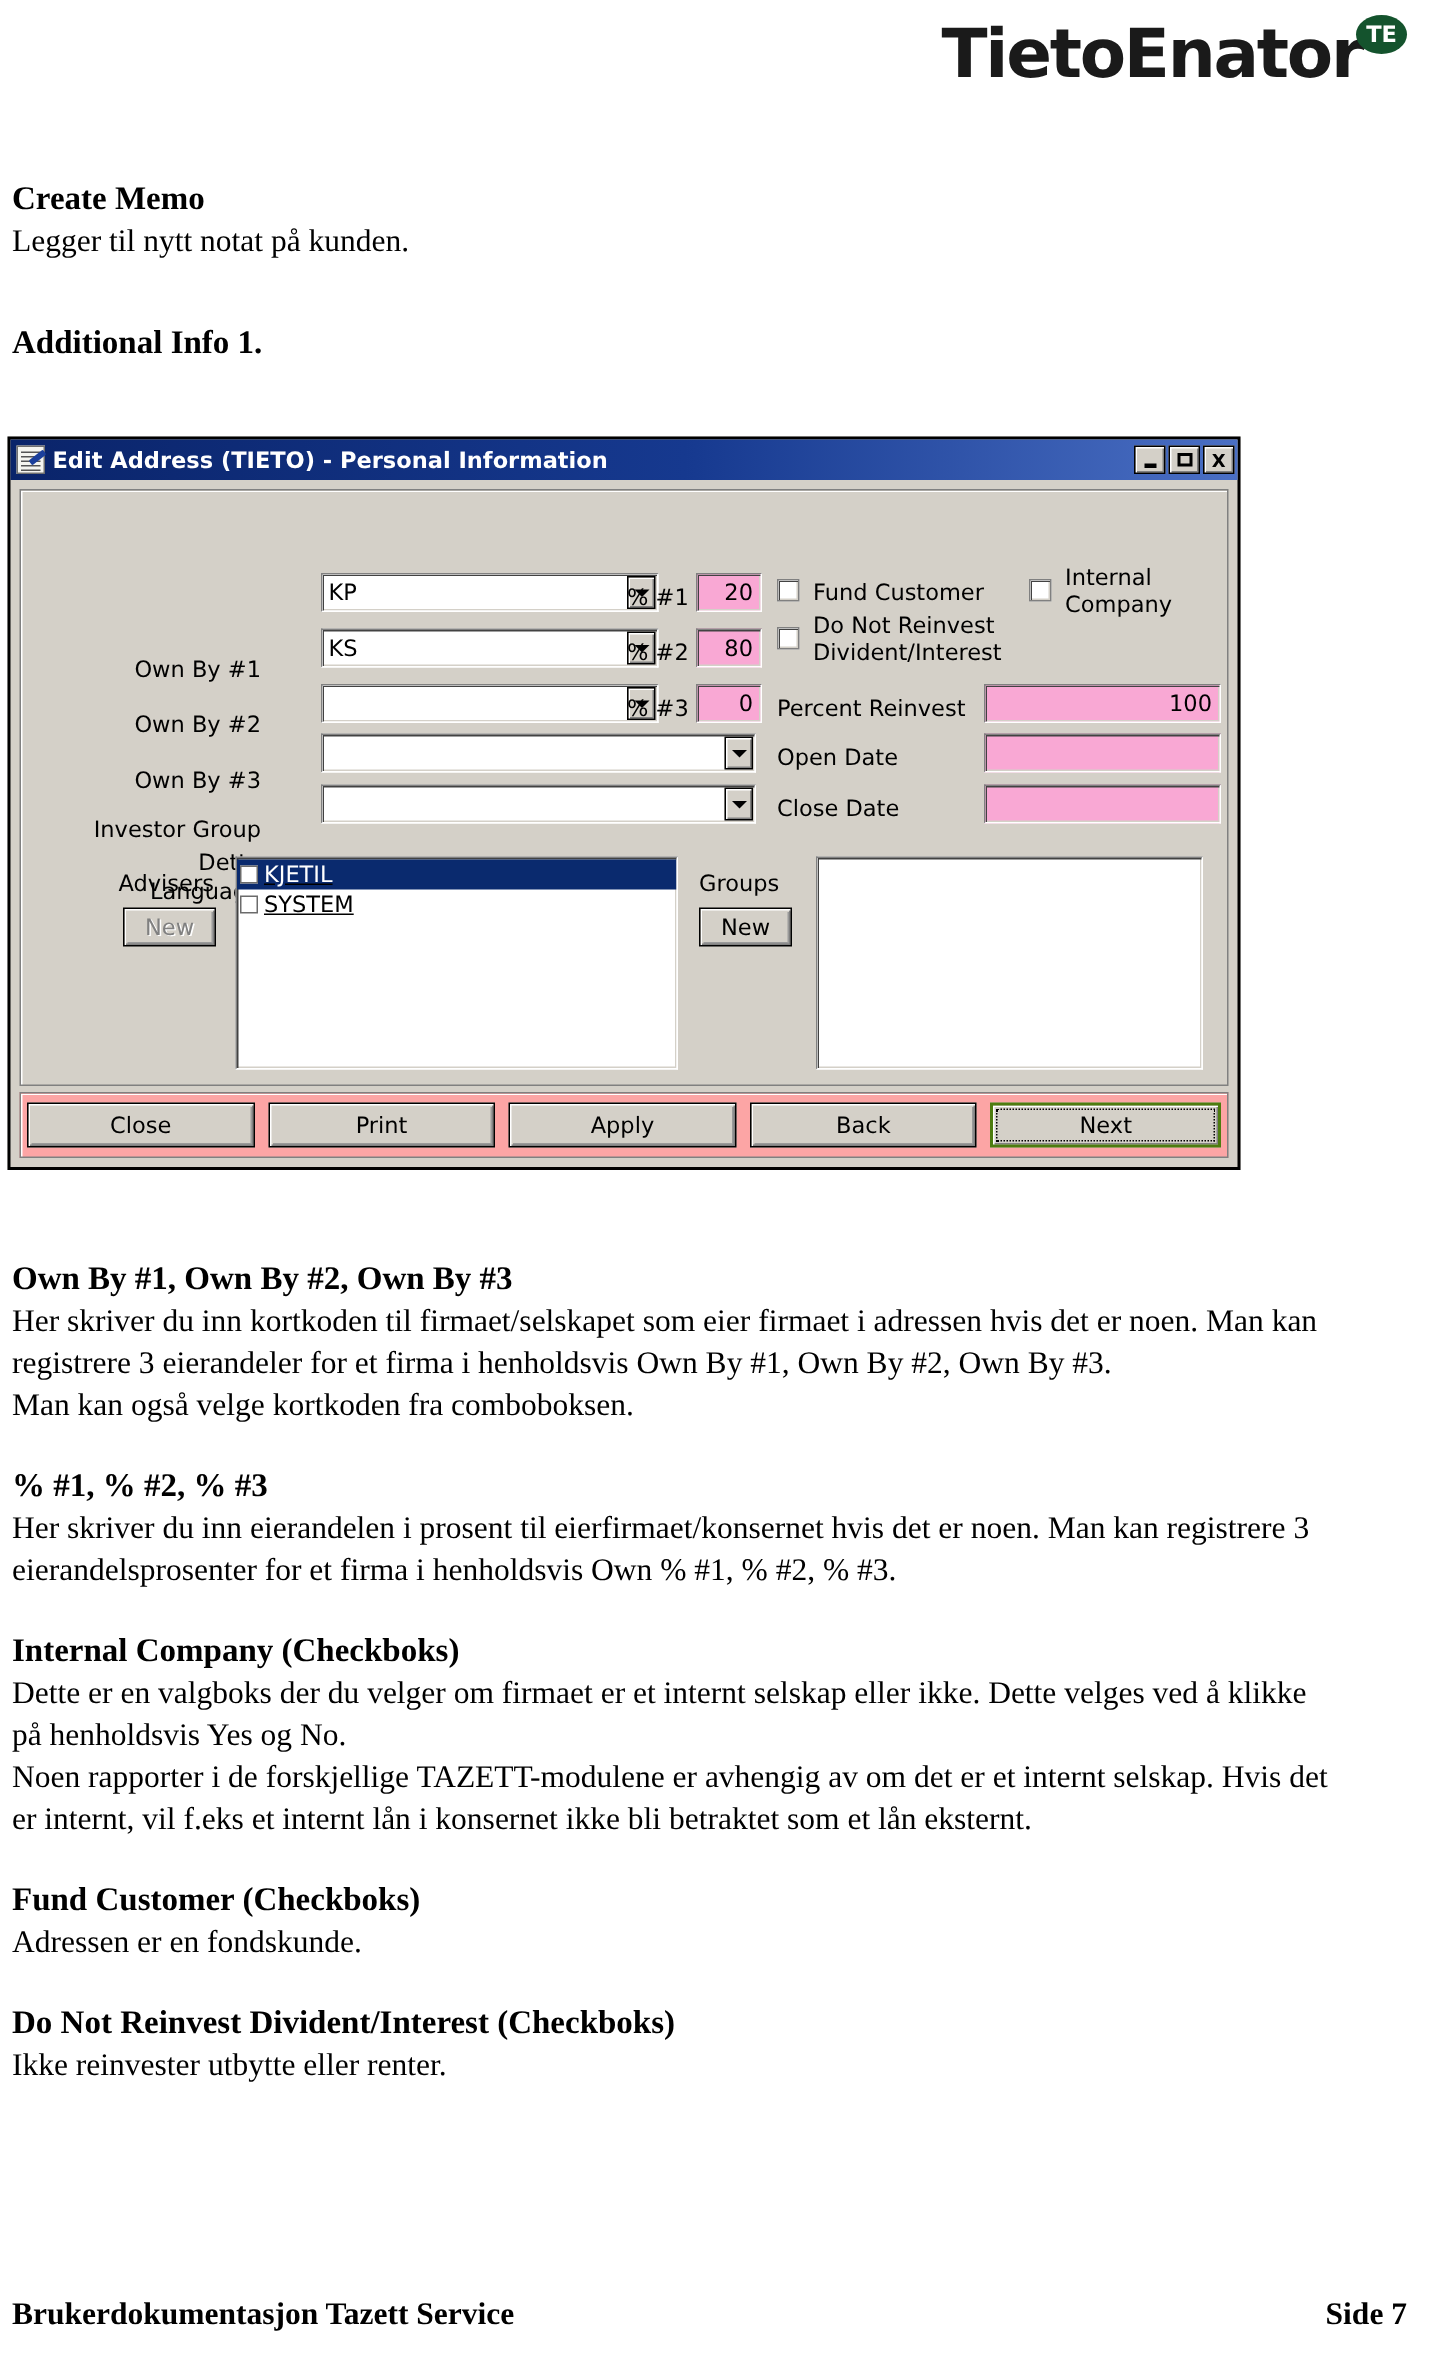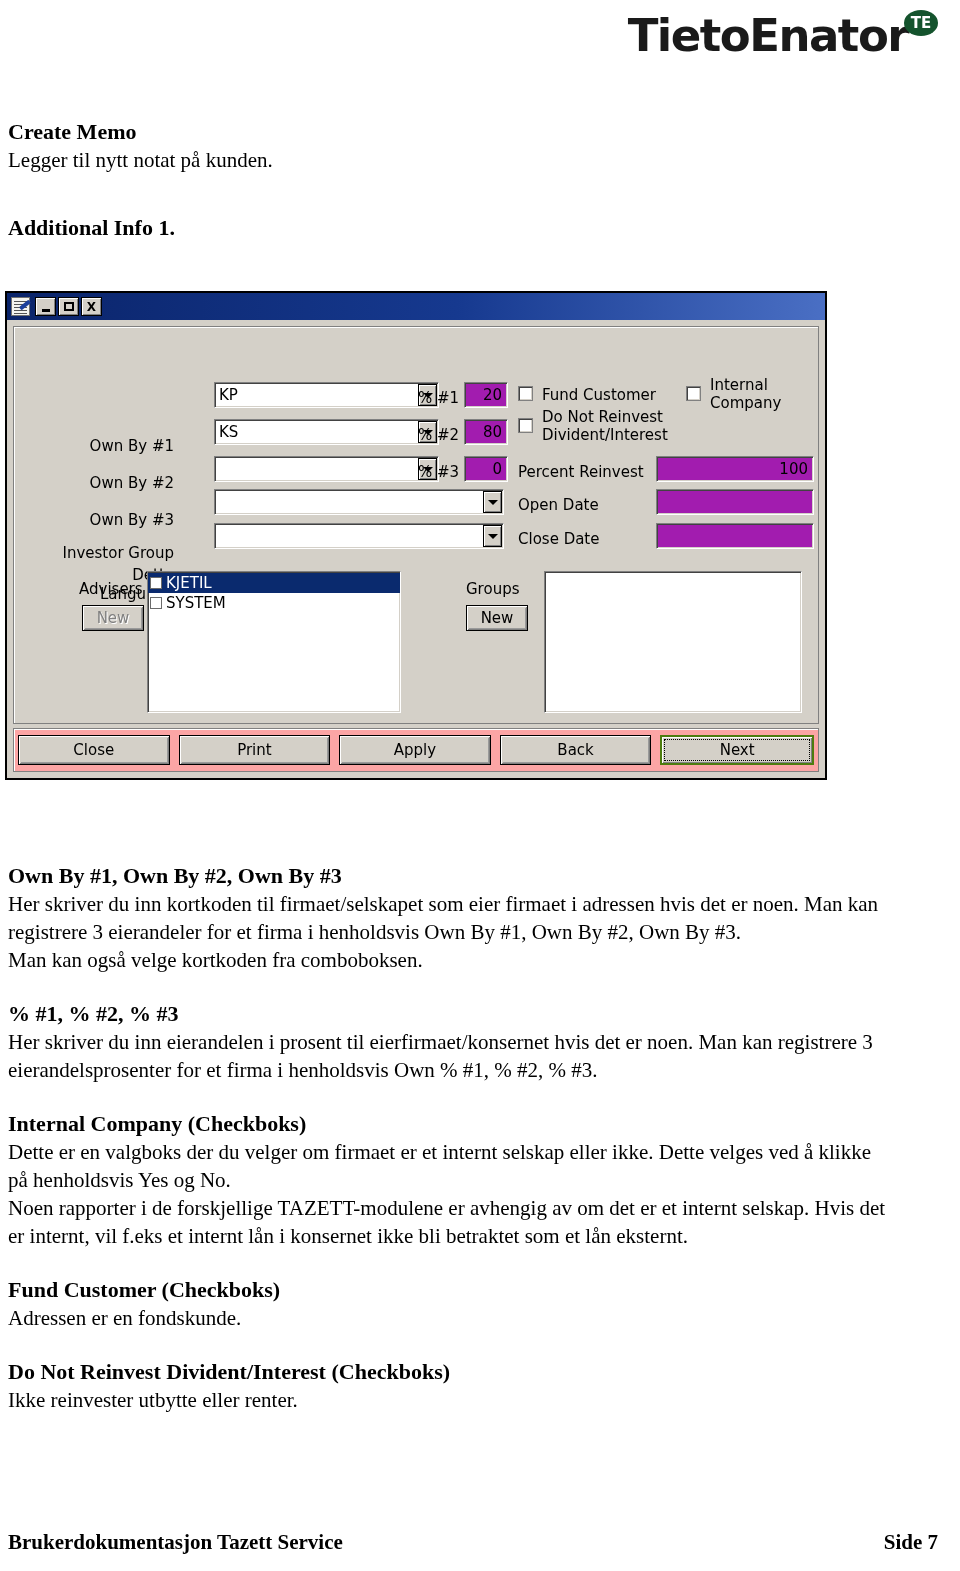--- a/index.html
+++ b/index.html
@@ -139,21 +139,21 @@
     font-size: 15px;
     color: #000;
     position: absolute;
     white-space: nowrap;
     line-height: 17px;
   }
   .lbl.r { text-align: right; margin-top: 48px; }
 
   .field {
     position: absolute;
-    background: #a21caf;
+    background: #f9a8d4;
     border: 1px solid #808080;
     border-right-color: #ffffff;
     border-bottom-color: #ffffff;
     box-shadow: inset 1px 1px 0 #424242, inset -1px -1px 0 #d4d0c8;
     font-size: 15px;
     color: #000;
     display: flex;
     align-items: center;
     padding: 0 3px;
     font-family: "DejaVu Sans", sans-serif;
@@ -283,20 +283,21 @@
   <h2 class="sec-head">Create Memo</h2>
   <p class="sec-body">Legger til nytt notat på kunden.</p>
   <div class="gap-lg"></div>
   <h2 class="sec-head">Additional Info 1.</h2>
 </div>
 
 <div class="dlg">
 
   <div class="titlebar">
     <span class="title-icon"></span>
+    <span class="title-text">Edit Address (TIETO) - Personal Information</span>
     <span class="win-btns">
       <span class="win-btn">
           <i class="min"></i>
         </span>
       <span class="win-btn">
           <i class="max"></i>
         </span>
       <span class="win-btn">X</span>
     </span>
   </div>
@@ -363,21 +364,21 @@
       <div class="cb-in"></div>
       <div class="cb-arrow">
           <i class="tri"></i>
         </div>
     </div>
     <span class="lbl" style="left:504px; top:204px;">Close Date</span>
     <div class="field" style="left:642px; top:196px; width:158px; height:26px;"></div>
 
     <span class="lbl" style="left:65px; top:254px;">Advisers</span>
     <div class="btn small disabled" style="left:68px; top:278px; width:62px; height:26px;">New</div>
-    <div class="listbox" style="left:133px; top:244px; width:254px; height:142px;">
+    <div class="listbox" style="left:143px; top:244px; width:295px; height:142px;text-decoration:underline;">
       <div class="li sel">
         <span class="box"></span>
         <span>KJETIL</span>
       </div>
       <div class="li">
         <span class="box"></span>
         <span>SYSTEM</span>
       </div>
     </div>
 
@@ -390,21 +391,21 @@
   <div class="btnbar">
     <div class="btn">Close</div>
     <div class="btn">Print</div>
     <div class="btn">Apply</div>
     <div class="btn">Back</div>
     <div class="btn focus">Next</div>
   </div>
 
 </div>
 
-<div class="doc" style="top:838px;margin-top:24px;">
+<div class="doc" style="top:838px;">
 
   <h2 class="sec-head">Own By #1, Own By #2, Own By #3</h2>
   <p class="sec-body">Her skriver du inn kortkoden til firmaet/selskapet som eier firmaet i adressen hvis det er noen. Man kan registrere 3 eierandeler for et firma i henholdsvis Own By #1, Own By #2, Own By #3.</p>
   <p class="sec-body">Man kan også velge kortkoden fra comboboksen.</p>
 
   <div class="gap-md"></div>
 
   <h2 class="sec-head">% #1, % #2, % #3</h2>
   <p class="sec-body">Her skriver du inn eierandelen i prosent til eierfirmaet/konsernet hvis det er noen. Man kan registrere 3 eierandelsprosenter for et firma i henholdsvis Own % #1, % #2, % #3.</p>
 

